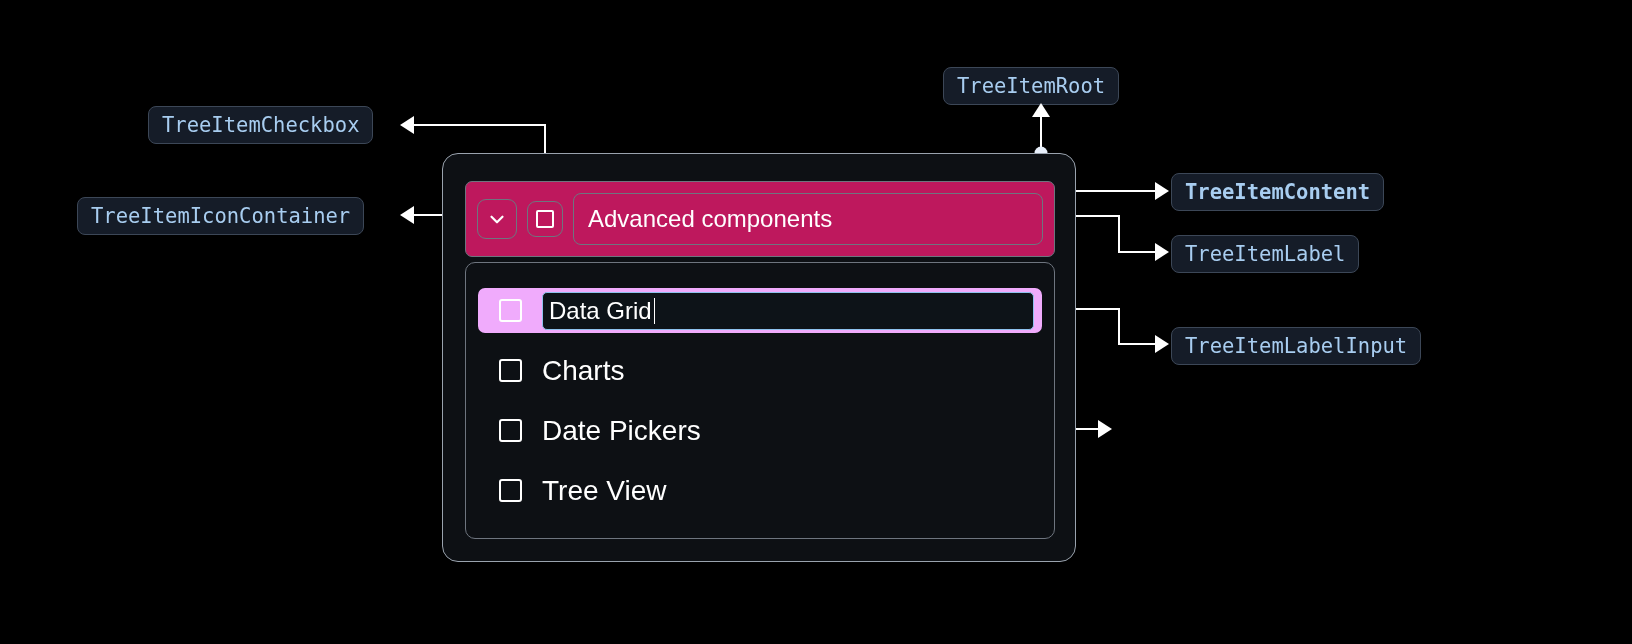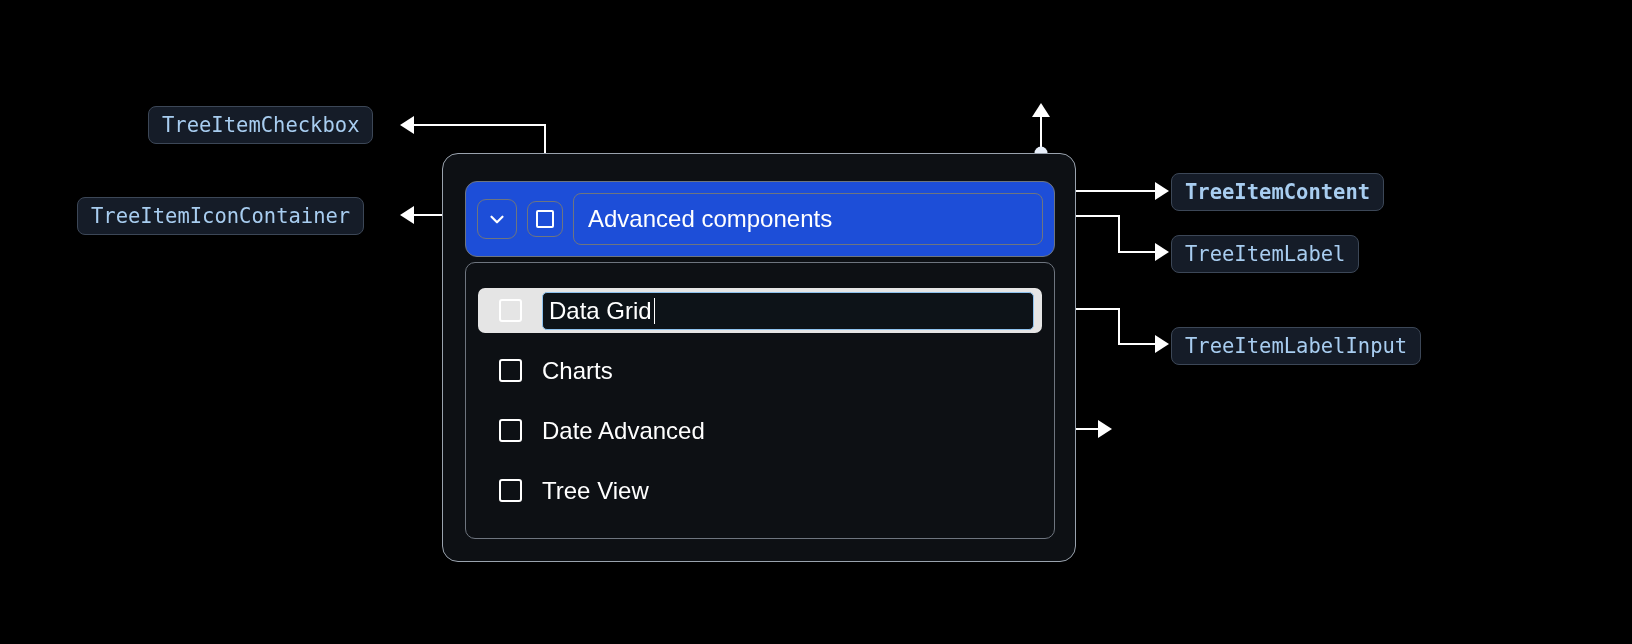--- a/index.html
+++ b/index.html
@@ -90,22 +90,22 @@
 
   .tree-content {
     position: absolute;
     left: 22px;
     top: 27px;
     width: 590px;
     height: 76px;
     box-sizing: border-box;
     border: 1.5px solid #6e7push;
     border: 1.5px solid #6e757f;
-    border-radius: 12px;
-    background: #1d4ed8;
+    border-radius: 7px;
+    background: #be185d;
     display: flex;
     align-items: center;
     padding: 7px 11px;
     gap: 10px;
   }
 
   .icon-container {
     width: 40px;
     height: 40px;
     flex: 0 0 auto;
@@ -159,35 +159,35 @@
     position: relative;
     display: flex;
     align-items: center;
     height: 45px;
     margin: 0 12px 15px 12px;
     padding-left: 21px;
     gap: 20px;
     border-radius: 7px;
   }
   .tree-row.selected {
-    background: #e5e5e5;
+    background: #f0abfc;
   }
 
   .cb-square {
     width: 23px;
     height: 23px;
     box-sizing: border-box;
     border: 2.2px solid #ffffff;
     border-radius: 3px;
     flex: 0 0 auto;
   }
 
   .row-text {
     color: #ffffff;
-    font-size: 24px;
+    font-size: 28px;
     white-space: nowrap;
   }
 
   .label-input {
     flex: 1 1 auto;
     height: 38px;
     margin-right: 8px;
     box-sizing: border-box;
     border: 1.6px solid #8ec2ee;
     border-radius: 5px;
@@ -212,20 +212,23 @@
 <div id="stage">
 
   <div class="pill" style="left:148px; top:106px;justify-content:flex-end;">
     <span>TreeItemCheckbox</span>
   </div>
 
   <div class="pill" style="left:77px; top:197px;">
     <span>TreeItemIconContainer</span>
   </div>
 
+  <div class="pill" style="left:943px; top:67px;">
+    <span>TreeItemRoot</span>
+  </div>
 
   <div class="pill" style="left:1171px; top:173px;font-weight:bold;">
     <span>TreeItemContent</span>
   </div>
 
   <div class="pill" style="left:1171px; top:235px;">
     <span>TreeItemLabel</span>
   </div>
 
   <div class="pill" style="left:1171px; top:327px;">
@@ -295,21 +298,21 @@
         </div>
       </div>
 
       <div class="tree-row">
         <div class="cb-square"></div>
         <span class="row-text">Charts</span>
       </div>
 
       <div class="tree-row">
         <div class="cb-square"></div>
-        <span class="row-text">Date Advanced</span>
+        <span class="row-text">Date Pickers</span>
       </div>
 
       <div class="tree-row">
         <div class="cb-square"></div>
         <span class="row-text">Tree View</span>
       </div>
 
     </div>
   </div>
 

